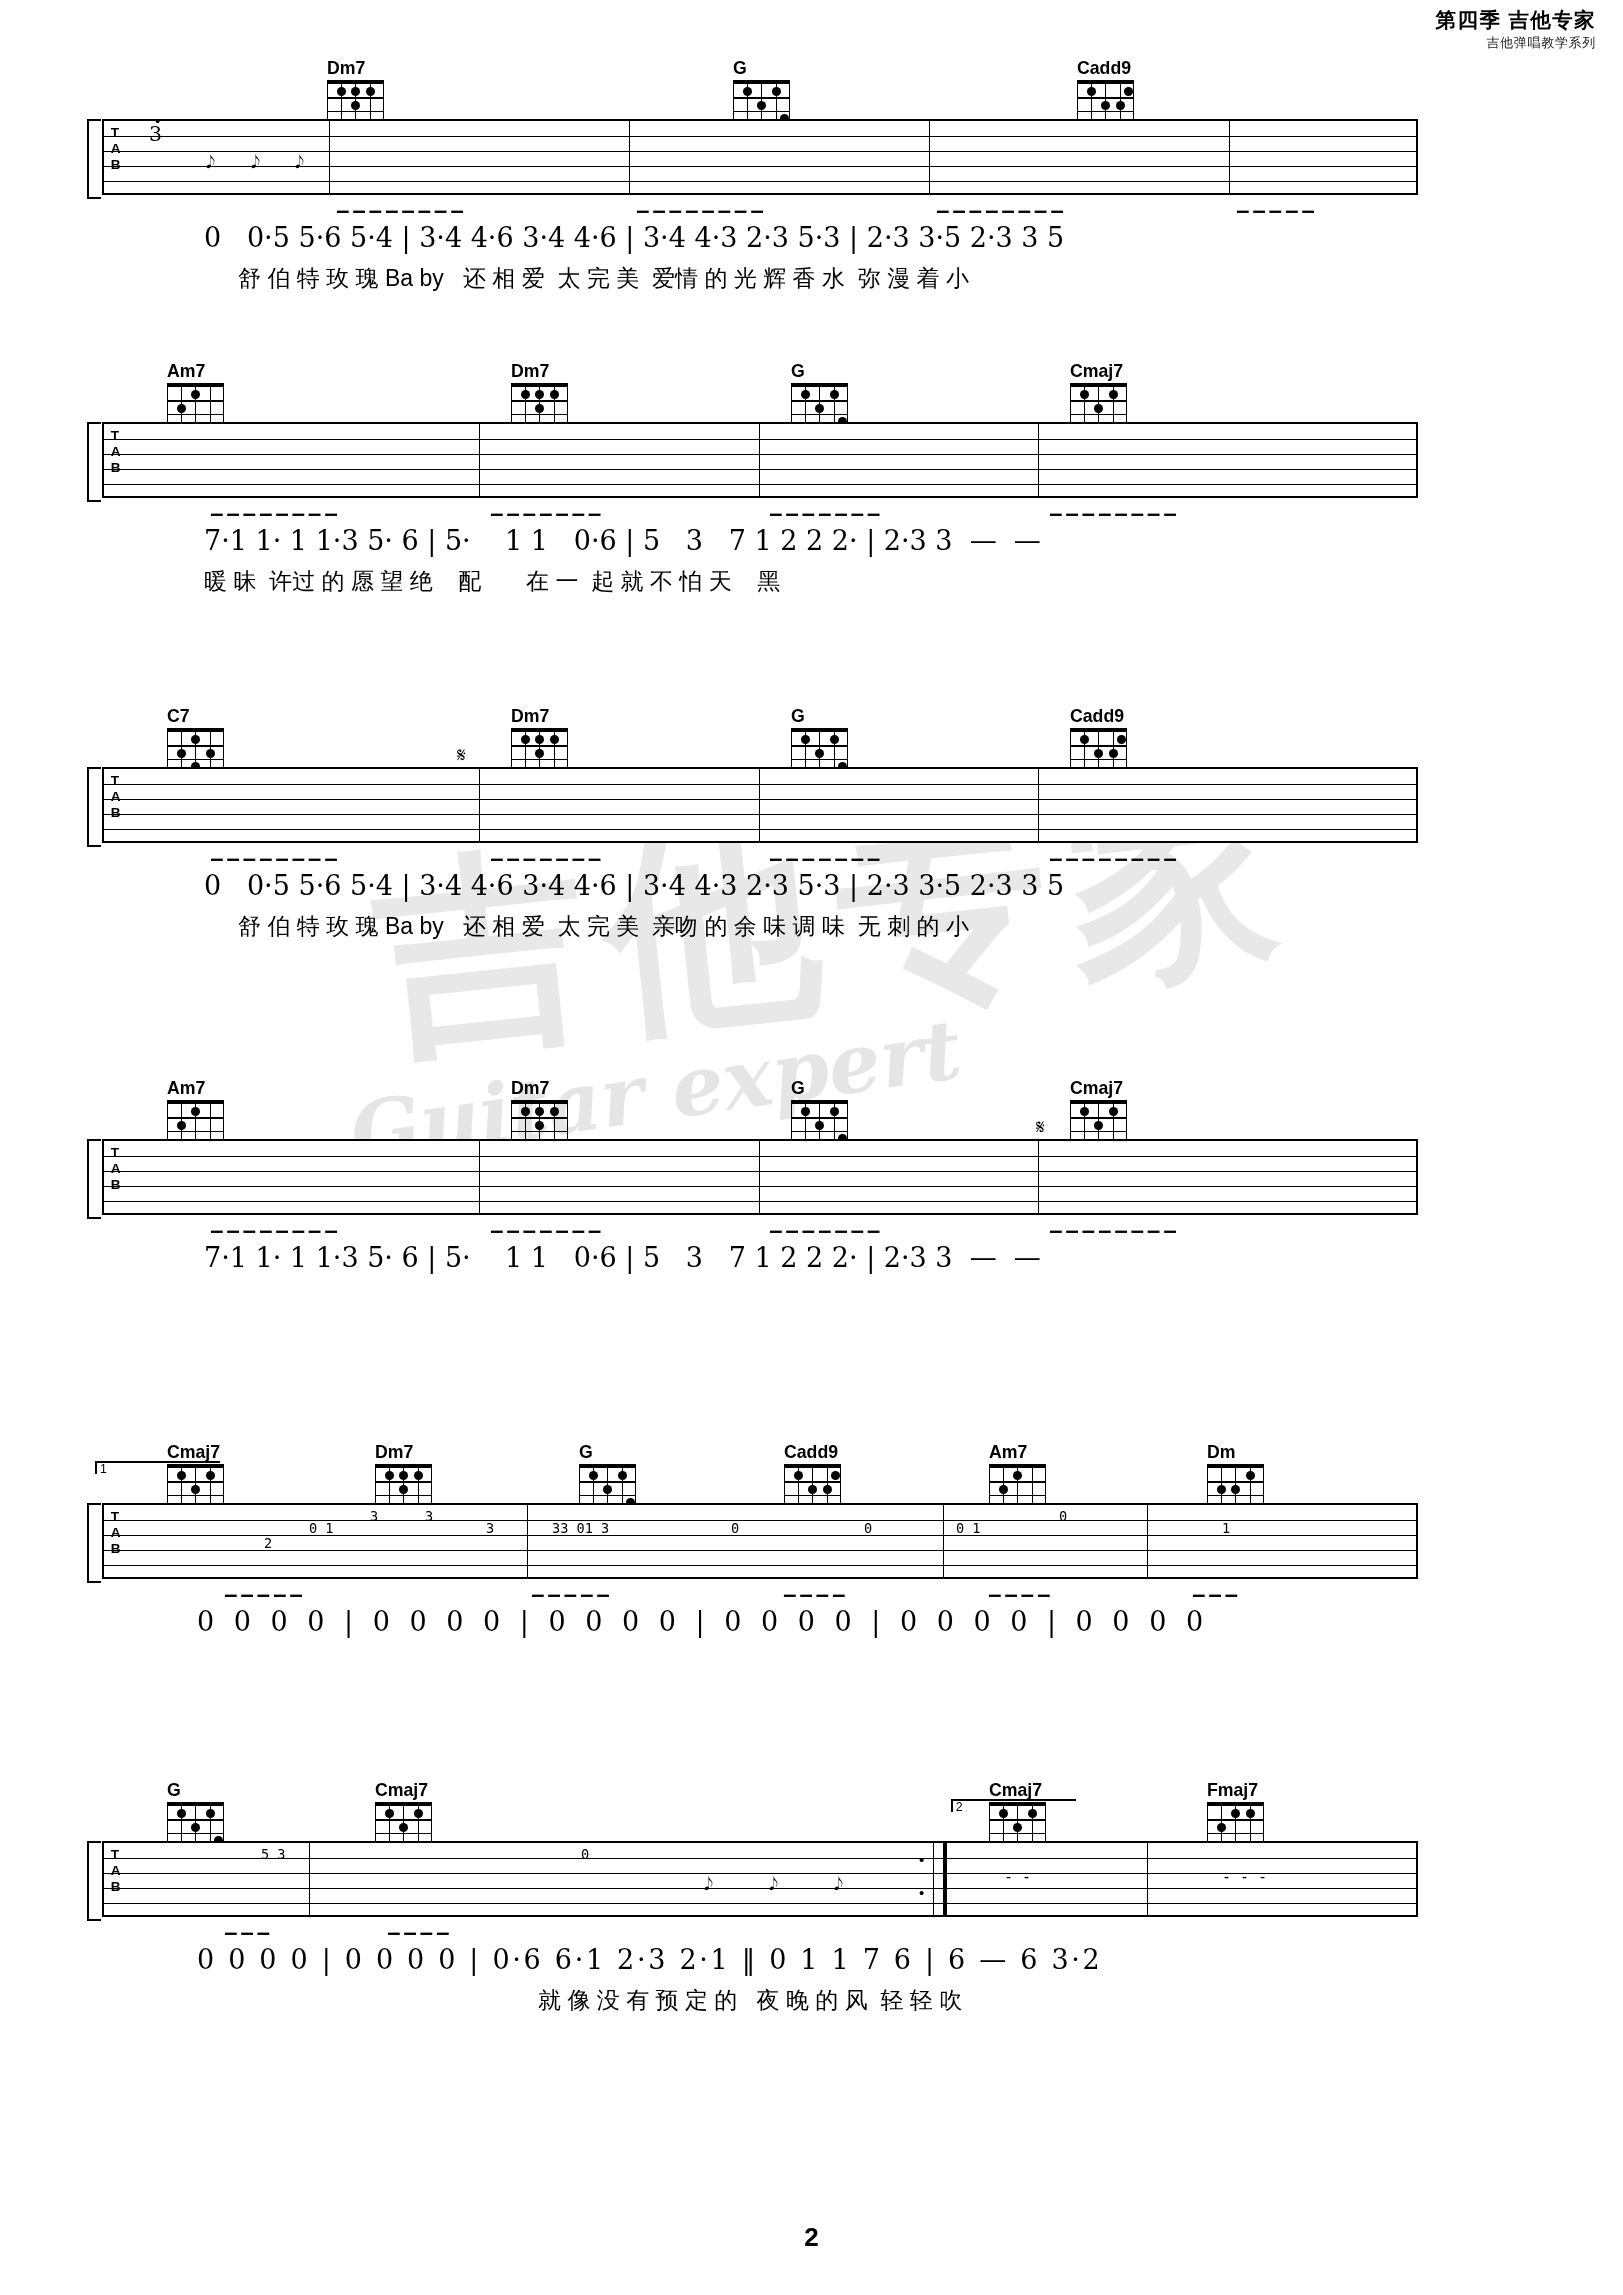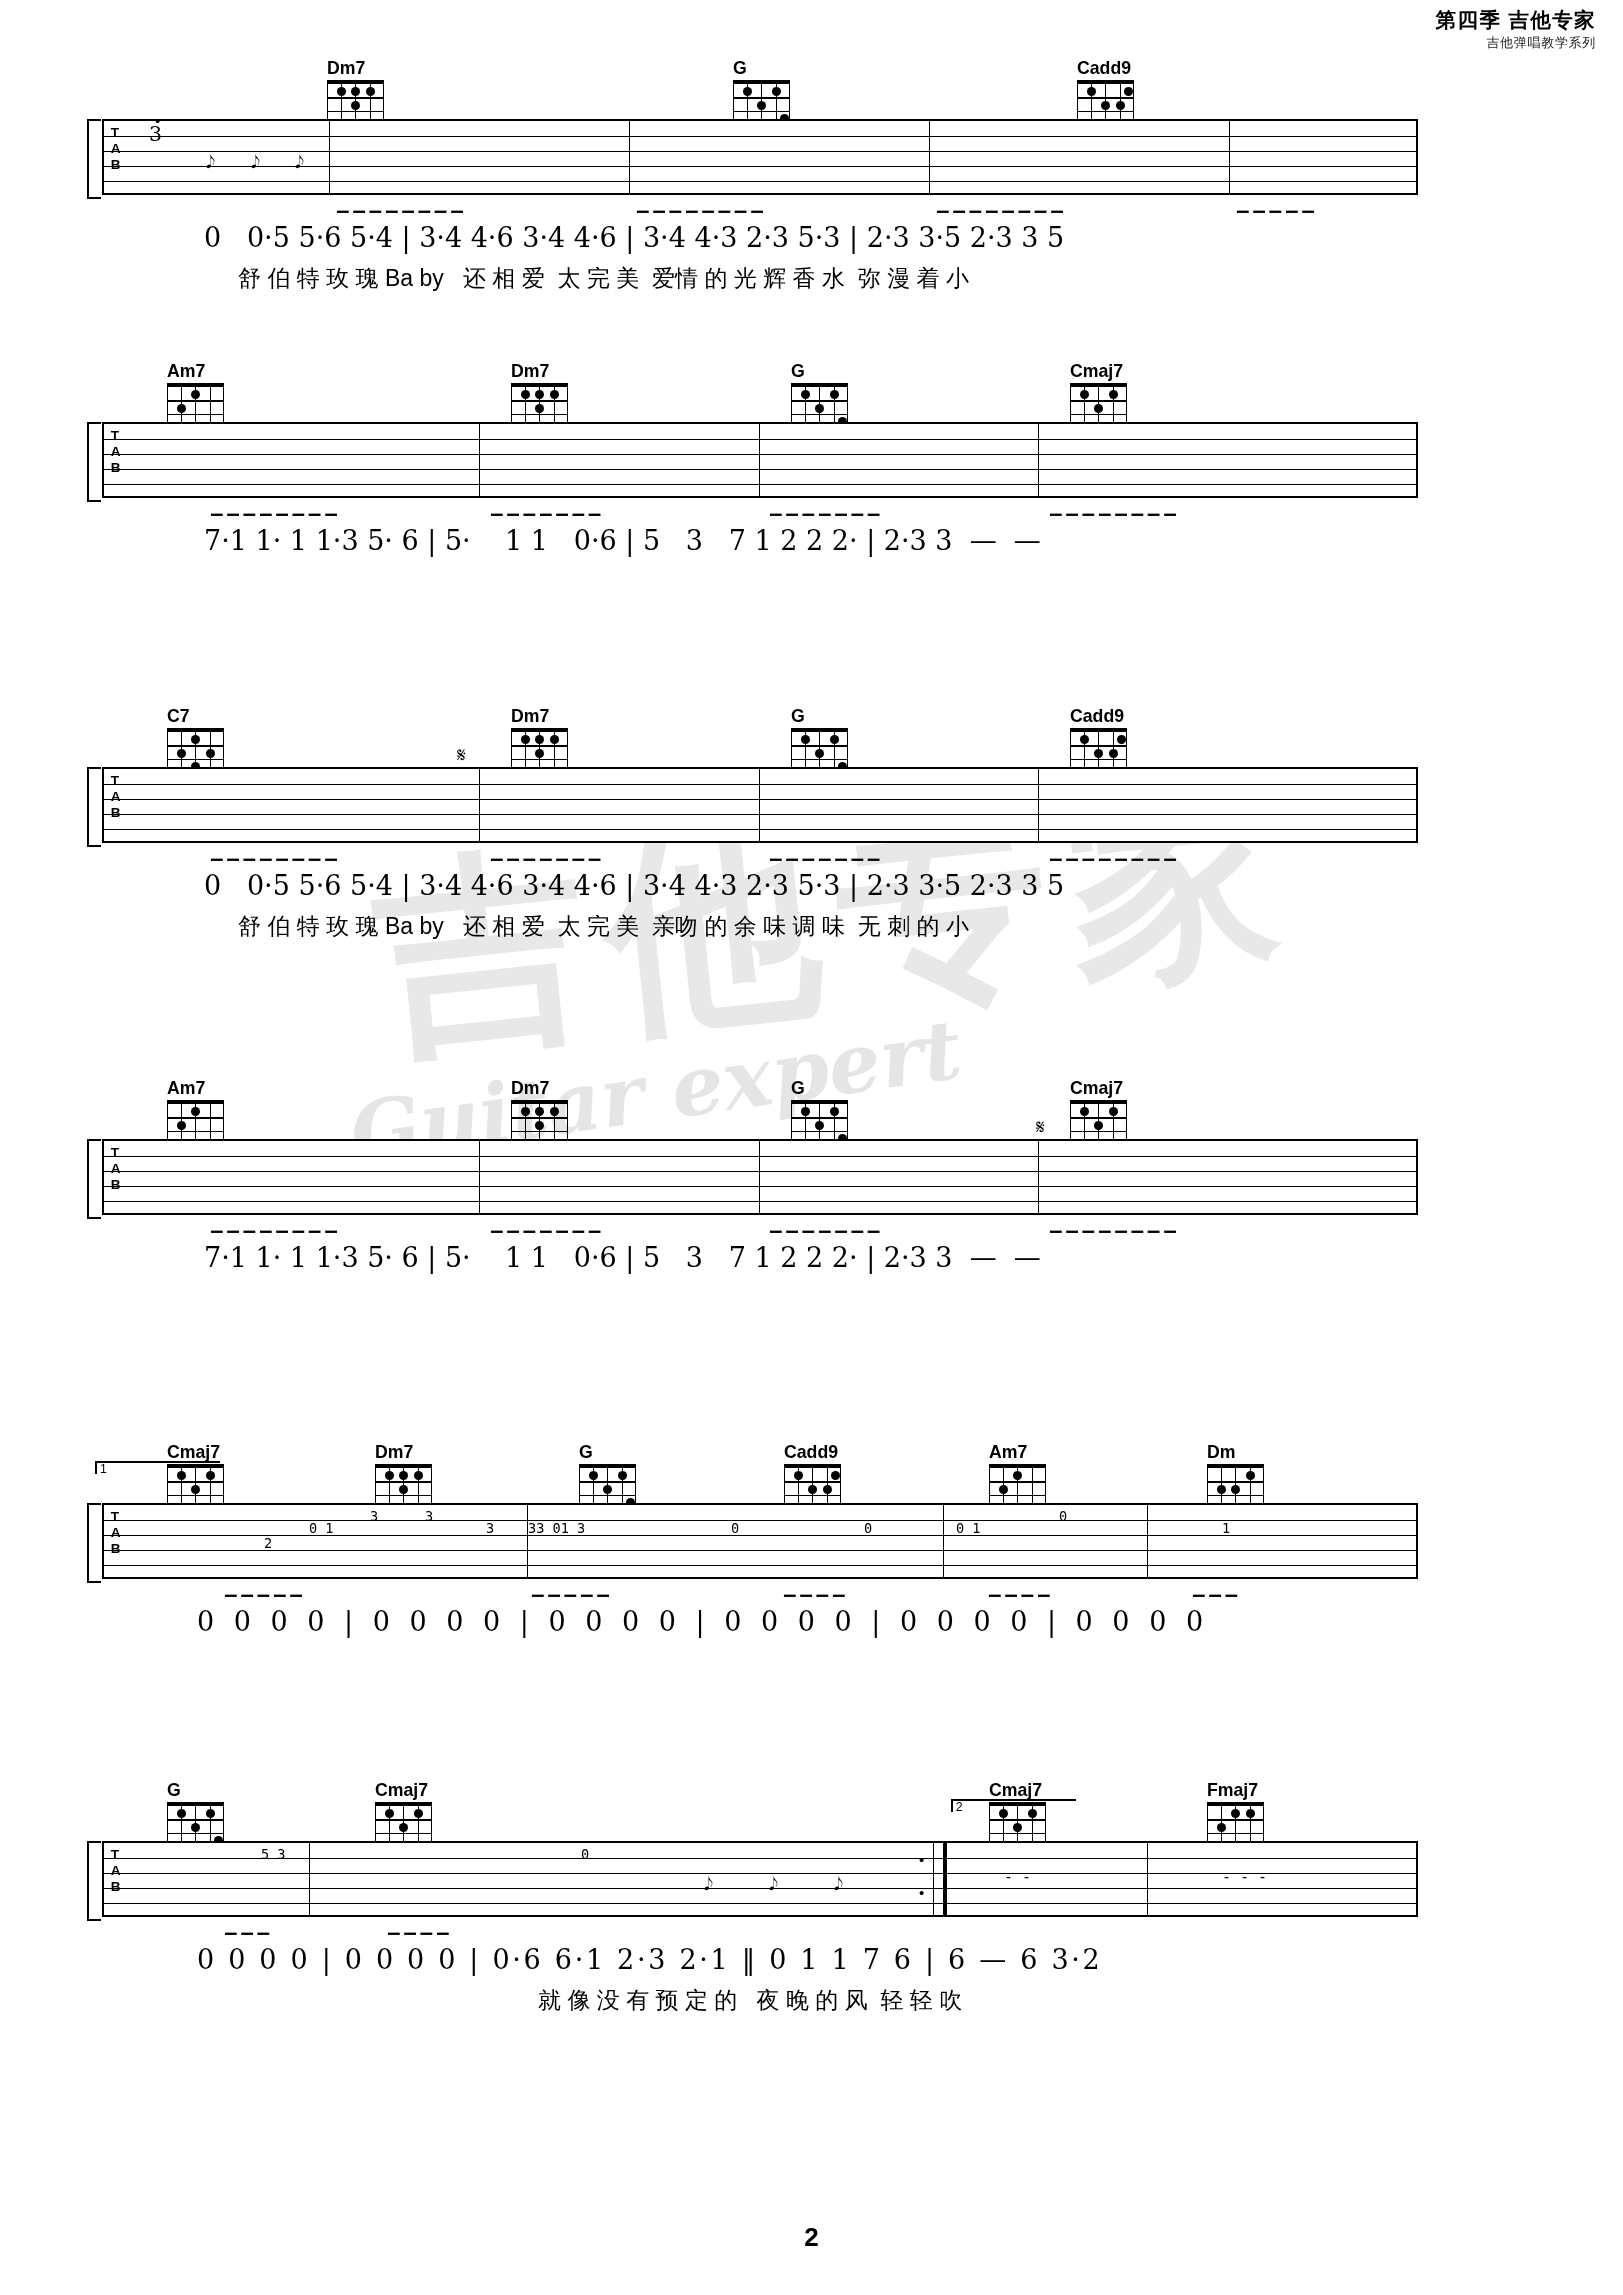--- a/index.html
+++ b/index.html
@@ -224,20 +224,23 @@
         <span class="rhythm" style="left:389px;top:0">▁ ▁ ▁ ▁ ▁ ▁ ▁</span>
         <span class="rhythm" style="left:668px;top:0">▁ ▁ ▁ ▁ ▁ ▁ ▁</span>
         <span class="rhythm" style="left:948px;top:0">▁ ▁ ▁ ▁ ▁ ▁ ▁ ▁</span>
       </div>
     </div>
 
     <div class="lyricline">
       <div class="numrow">
         <span style="left:102px;">7·1 1· 1 1·3 5· 6 | 5·    1 1   0·6 | 5   3   7 1 2 2 2· | 2·3 3  —  —</span>
       </div>
+      <div class="lyrrow">
+        <span style="left:102px;">暖 昧  许过 的 愿 望 绝    配       在 一  起 就 不 怕 天    黑</span>
+      </div>
     </div>
   </div>
 
   <div class="system" style="top:706px;">
     <div class="chordrow">
       <div class="chord" style="left:65px;">
         <div class="nm">C7</div>
         <div class="grid">
             <i class="v" style="left:13px"></i>
             <i class="v" style="left:27px"></i>
@@ -509,21 +512,21 @@
         <div class="tabmark">T<br>A<br>B</div>
         <div class="bar" style="left:423px"></div>
         <div class="bar" style="left:839px"></div>
         <div class="bar" style="left:1043px"></div>
         <div class="bar" style="left:1313px"></div>
         <span style="position:absolute;left:266px;top:2.7px;font-size:13.6px;font-family:'DejaVu Sans Mono',monospace;">3</span>
         <span style="position:absolute;left:321px;top:2.7px;font-size:13.6px;font-family:'DejaVu Sans Mono',monospace;">3</span>
         <span style="position:absolute;left:205px;top:15px;font-size:13.6px;font-family:'DejaVu Sans Mono',monospace;">0 1</span>
         <span style="position:absolute;left:160px;top:30px;font-size:13.6px;font-family:'DejaVu Sans Mono',monospace;">2</span>
         <span style="position:absolute;left:382px;top:15px;font-size:13.6px;font-family:'DejaVu Sans Mono',monospace;">3</span>
-        <span style="position:absolute;left:424px;top:15px;font-size:13.6px;font-family:'DejaVu Sans Mono',monospace;">33 01 3</span>
+        <span style="position:absolute;left:448px;top:15px;font-size:13.6px;font-family:'DejaVu Sans Mono',monospace;">33 01 3</span>
         <span style="position:absolute;left:627px;top:15px;font-size:13.6px;font-family:'DejaVu Sans Mono',monospace;">0</span>
         <span style="position:absolute;left:760px;top:15px;font-size:13.6px;font-family:'DejaVu Sans Mono',monospace;">0</span>
         <span style="position:absolute;left:852px;top:15px;font-size:13.6px;font-family:'DejaVu Sans Mono',monospace;">0 1</span>
         <span style="position:absolute;left:955px;top:2.7px;font-size:13.6px;font-family:'DejaVu Sans Mono',monospace;">0</span>
         <span style="position:absolute;left:1118px;top:15px;font-size:13.6px;font-family:'DejaVu Sans Mono',monospace;">1</span>
       </div>
       <div style="position:relative;height:23px;">
         <span class="rhythm" style="left:123px;top:0">▁ ▁ ▁ ▁ ▁</span>
         <span class="rhythm" style="left:430px;top:0">▁ ▁ ▁ ▁ ▁</span>
         <span class="rhythm" style="left:682px;top:0">▁ ▁ ▁ ▁</span>

